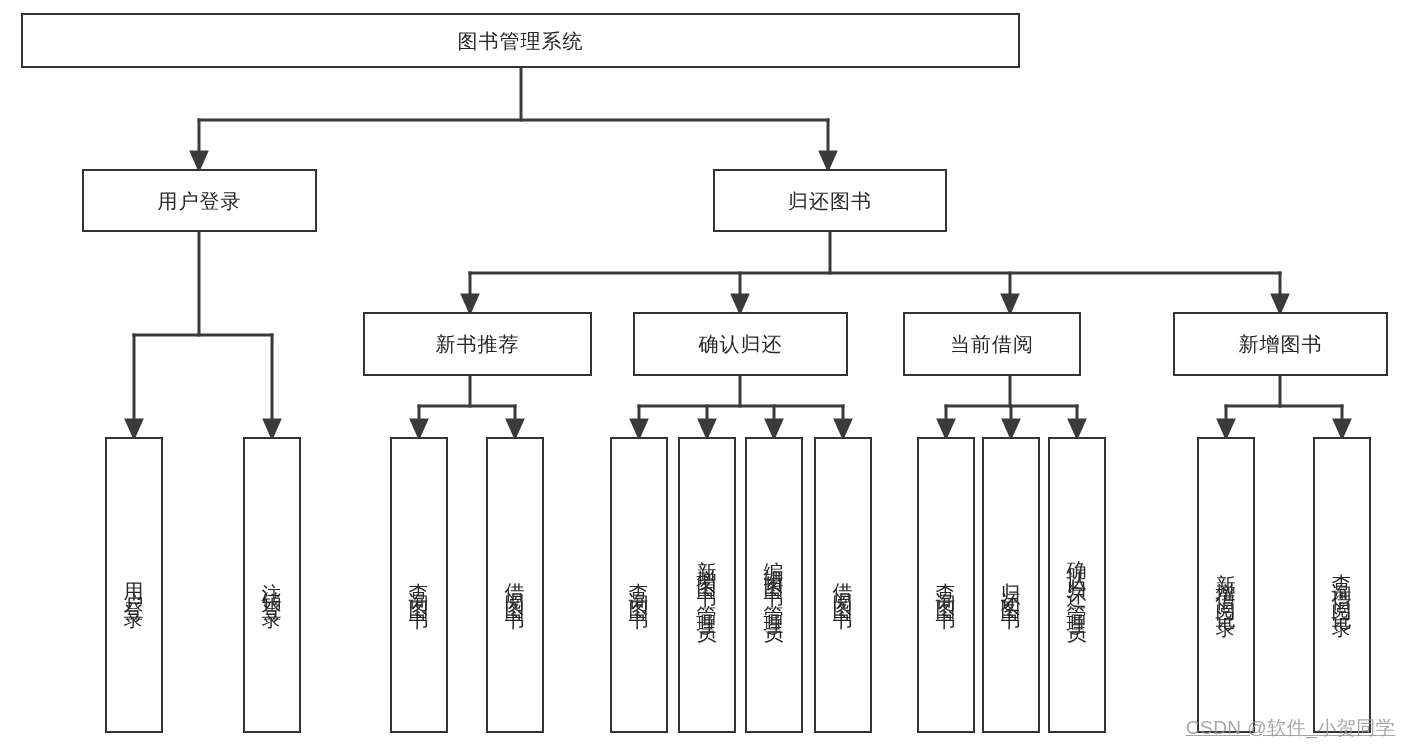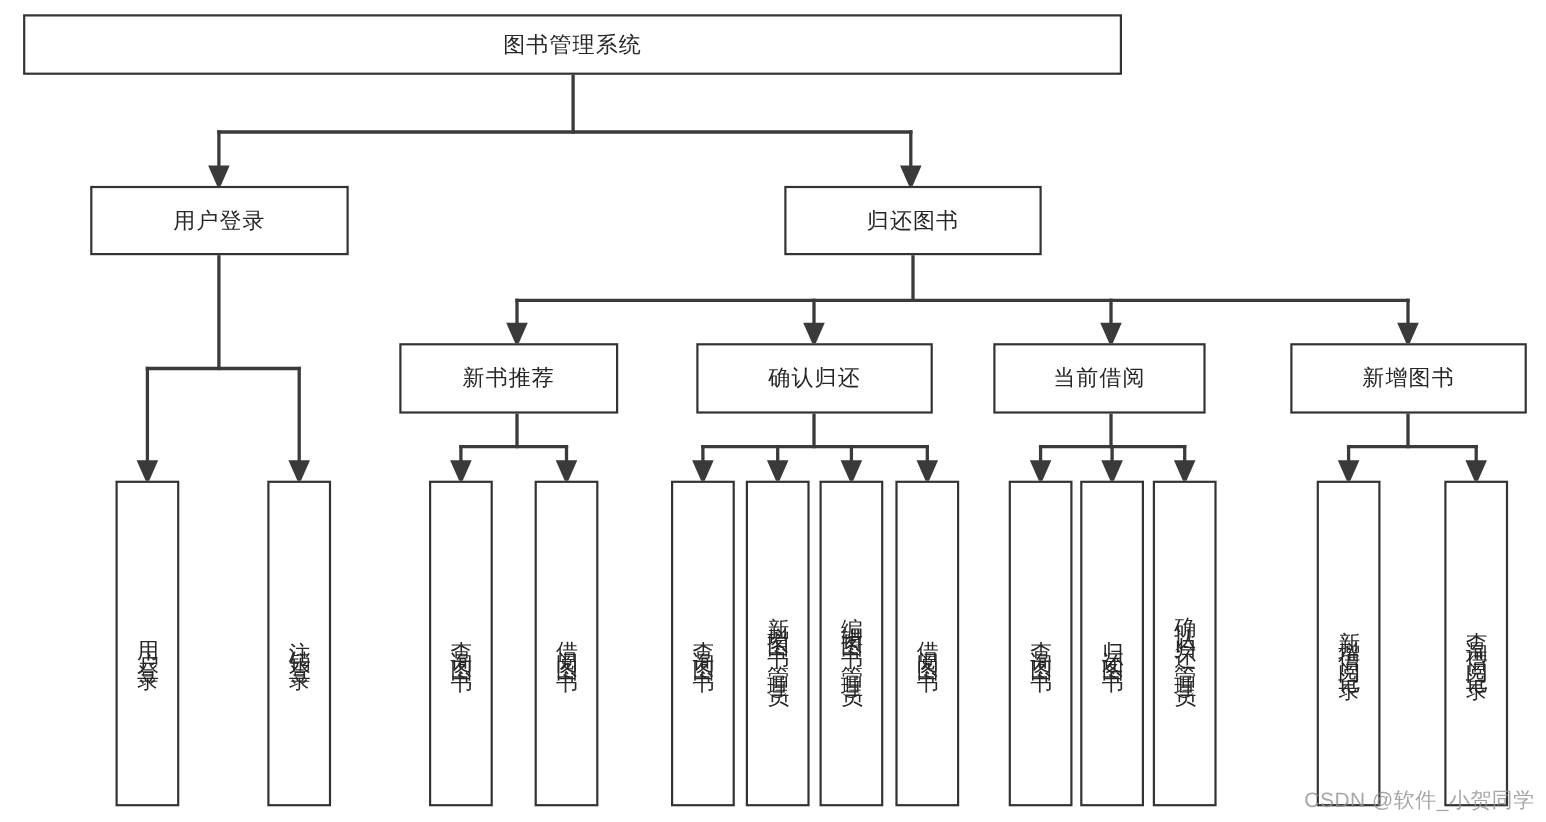--- a/index.html
+++ b/index.html
@@ -46,20 +46,21 @@
   }
   .watermark {
     position: absolute;
     left: 1183px;
     top: 715px;
     width: 215px;
     font-size: 19px;
     color: rgba(148, 148, 148, 0.82);
     white-space: nowrap;
     letter-spacing: 0.5px;
+    text-decoration: underline;
   }
 </style>
 </head>
 <body>
 
 <div class="canvas">
 
   <svg class="connectors" width="1405" height="747" viewBox="0 0 1405 747">
     <g stroke="#3a3a3a" stroke-width="3" fill="#3a3a3a" stroke-linecap="square">
 
@@ -128,27 +129,27 @@
     <span class="hlabel">图书管理系统</span>
   </div>
 
   <div class="box" style="left:82px; top:169px; width:235px; height:63px;">
     <span class="hlabel">用户登录</span>
   </div>
   <div class="box" style="left:713px; top:169px; width:234px; height:63px;">
     <span class="hlabel">归还图书</span>
   </div>
 
-  <div class="box" style="left:363px; top:312px; width:199px; height:64px;">
+  <div class="box" style="left:363px; top:312px; width:229px; height:64px;">
     <span class="hlabel">新书推荐</span>
   </div>
   <div class="box" style="left:633px; top:312px; width:215px; height:64px;">
     <span class="hlabel">确认归还</span>
   </div>
-  <div class="box" style="left:903px; top:312px; width:193px; height:64px;">
+  <div class="box" style="left:903px; top:312px; width:178px; height:64px;">
     <span class="hlabel">当前借阅</span>
   </div>
   <div class="box" style="left:1173px; top:312px; width:215px; height:64px;">
     <span class="hlabel">新增图书</span>
   </div>
 
   <div class="box" style="left:105px; top:437px; width:58px; height:296px;">
     <span class="vlabel">用户登录</span>
   </div>
   <div class="box" style="left:243px; top:437px; width:58px; height:296px;">

